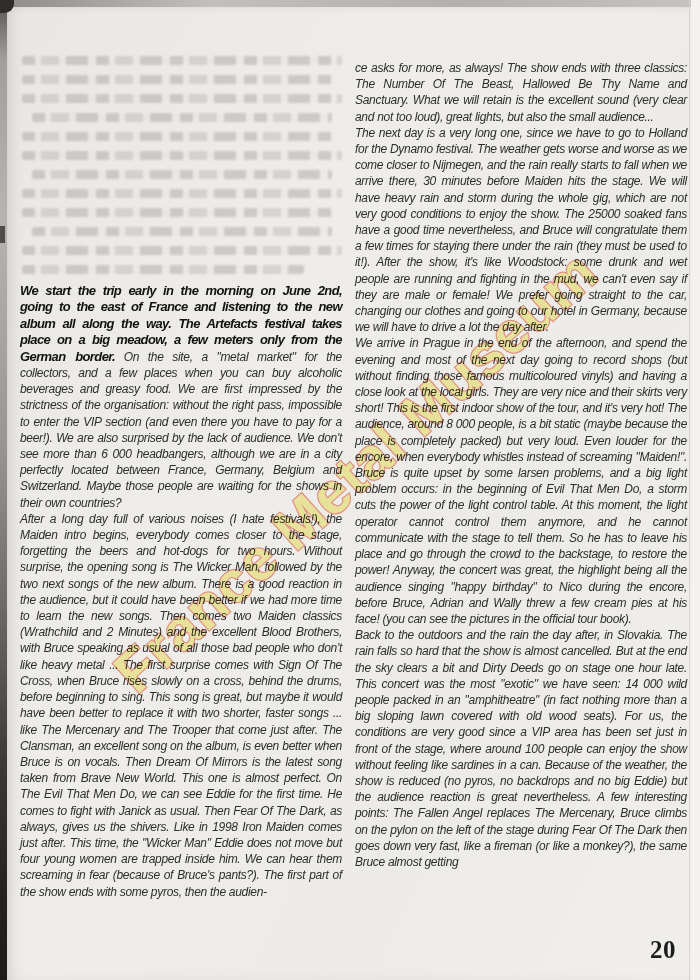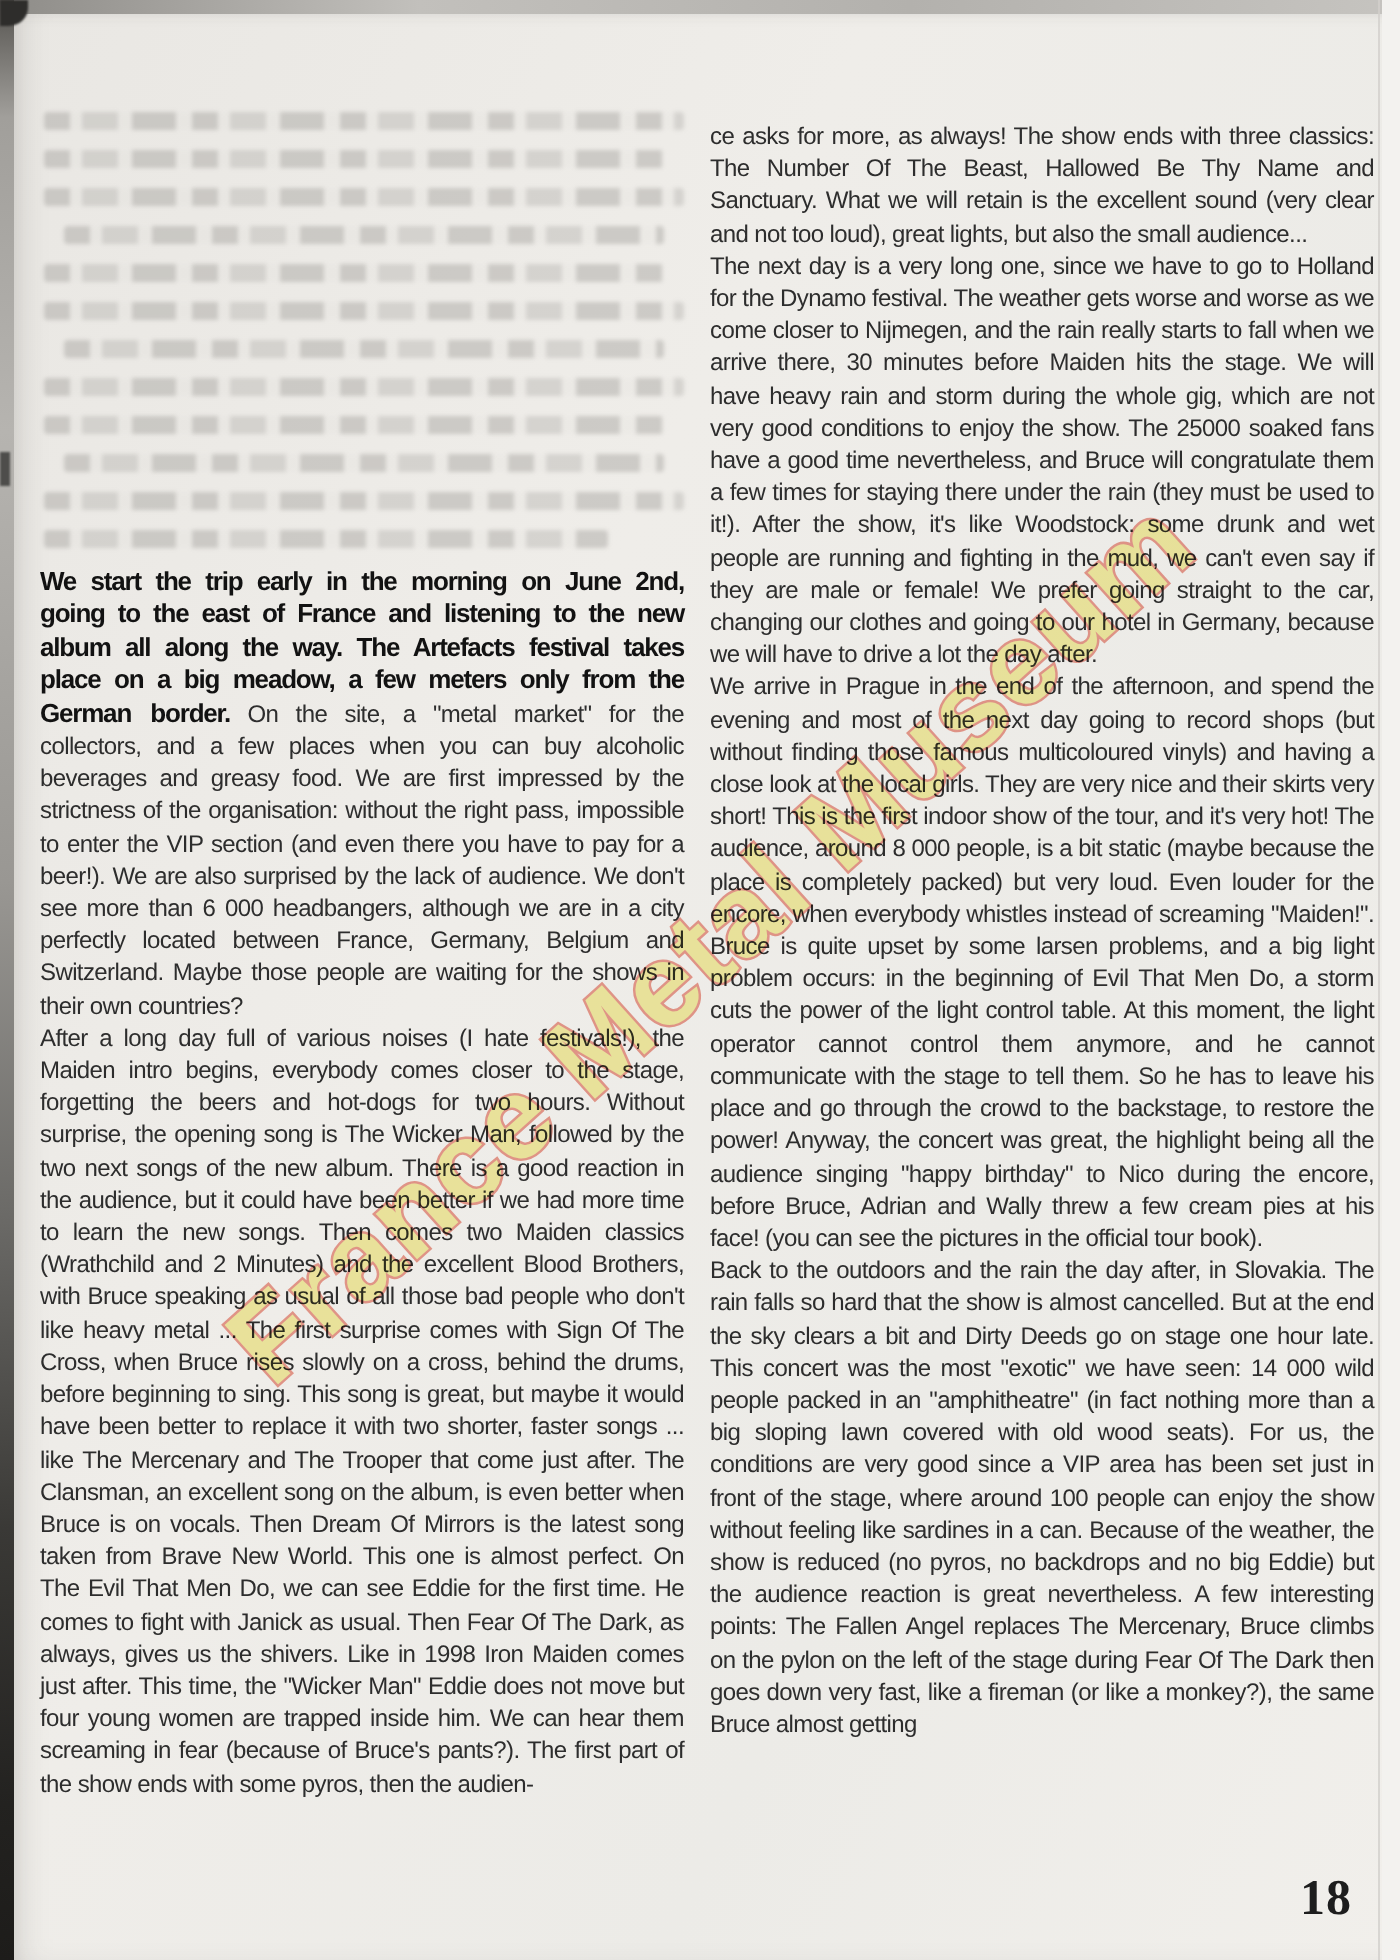--- a/index.html
+++ b/index.html
@@ -24,21 +24,21 @@
     background:repeating-linear-gradient(90deg,
       rgba(156,154,150,.75) 0 13px, rgba(210,208,204,.15) 13px 19px,
       rgba(168,166,162,.65) 19px 37px, rgba(210,208,204,.15) 37px 44px,
       rgba(150,148,144,.7) 44px 66px, rgba(210,208,204,.15) 66px 74px);}
   .ghost-line.w1{width:97%;}
   .ghost-line.w2{width:100%;}
   .ghost-line.w3{width:94%;margin-left:3%;}
   .ghost-line.w4{width:88%;}
   
   .col{position:absolute;color:#2d2d2d;font-size:12px;line-height:16.2px;
-    letter-spacing:-0.3px;text-align:justify;}
+    letter-spacing:-0.3px;text-align:justify;font-style:italic;}
   .col p{margin:0;}
   .col-left{left:20px;top:283px;width:322px;}
   .col-right{left:355px;top:60px;width:332px;}
   .lead{font-weight:700;color:#121212;font-size:13px;line-height:16.4px;letter-spacing:-0.6px;word-spacing:1px;}
   
   .watermark{
     position:absolute;left:-43px;top:437px;width:800px;height:72px;
     transform:rotate(-42deg);
     font-size:58px;font-weight:700;letter-spacing:1px;text-align:center;
     color:#f5ec74;-webkit-text-stroke:2.5px rgba(226,82,60,.9);paint-order:stroke fill;
@@ -84,15 +84,15 @@
 
   <div class="col col-right">
     <p>ce asks for more, as always! The show ends with three classics: The Number Of The Beast, Hallowed Be Thy Name and Sanctuary. What we will retain is the excellent sound (very clear and not too loud), great lights, but also the small audience...</p>
     <p>The next day is a very long one, since we have to go to Holland for the Dynamo festival. The weather gets worse and worse as we come closer to Nijmegen, and the rain really starts to fall when we arrive there, 30 minutes before Maiden hits the stage. We will have heavy rain and storm during the whole gig, which are not very good conditions to enjoy the show. The 25000 soaked fans have a good time nevertheless, and Bruce will congratulate them a few times for staying there under the rain (they must be used to it!). After the show, it's like Woodstock: some drunk and wet people are running and fighting in the mud, we can't even say if they are male or female! We prefer going straight to the car, changing our clothes and going to our hotel in Germany, because we will have to drive a lot the day after.</p>
     <p>We arrive in Prague in the end of the afternoon, and spend the evening and most of the next day going to record shops (but without finding those famous multicoloured vinyls) and having a close look at the local girls. They are very nice and their skirts very short! This is the first indoor show of the tour, and it's very hot! The audience, around 8 000 people, is a bit static (maybe because the place is completely packed) but very loud. Even louder for the encore, when everybody whistles instead of screaming "Maiden!". Bruce is quite upset by some larsen problems, and a big light problem occurs: in the beginning of Evil That Men Do, a storm cuts the power of the light control table. At this moment, the light operator cannot control them anymore, and he cannot communicate with the stage to tell them. So he has to leave his place and go through the crowd to the backstage, to restore the power! Anyway, the concert was great, the highlight being all the audience singing "happy birthday" to Nico during the encore, before Bruce, Adrian and Wally threw a few cream pies at his face! (you can see the pictures in the official tour book).</p>
     <p>Back to the outdoors and the rain the day after, in Slovakia. The rain falls so hard that the show is almost cancelled. But at the end the sky clears a bit and Dirty Deeds go on stage one hour late. This concert was the most "exotic" we have seen: 14 000 wild people packed in an "amphitheatre" (in fact nothing more than a big sloping lawn covered with old wood seats). For us, the conditions are very good since a VIP area has been set just in front of the stage, where around 100 people can enjoy the show without feeling like sardines in a can. Because of the weather, the show is reduced (no pyros, no backdrops and no big Eddie) but the audience reaction is great nevertheless. A few interesting points: The Fallen Angel replaces The Mercenary, Bruce climbs on the pylon on the left of the stage during Fear Of The Dark then goes down very fast, like a fireman (or like a monkey?), the same Bruce almost getting</p>
   </div>
 
   <div class="watermark">France Metal Museum</div>
 
-  <div class="page-number">18</div>
+  <div class="page-number">20</div>
 
 </div>
 
 </body></html>

